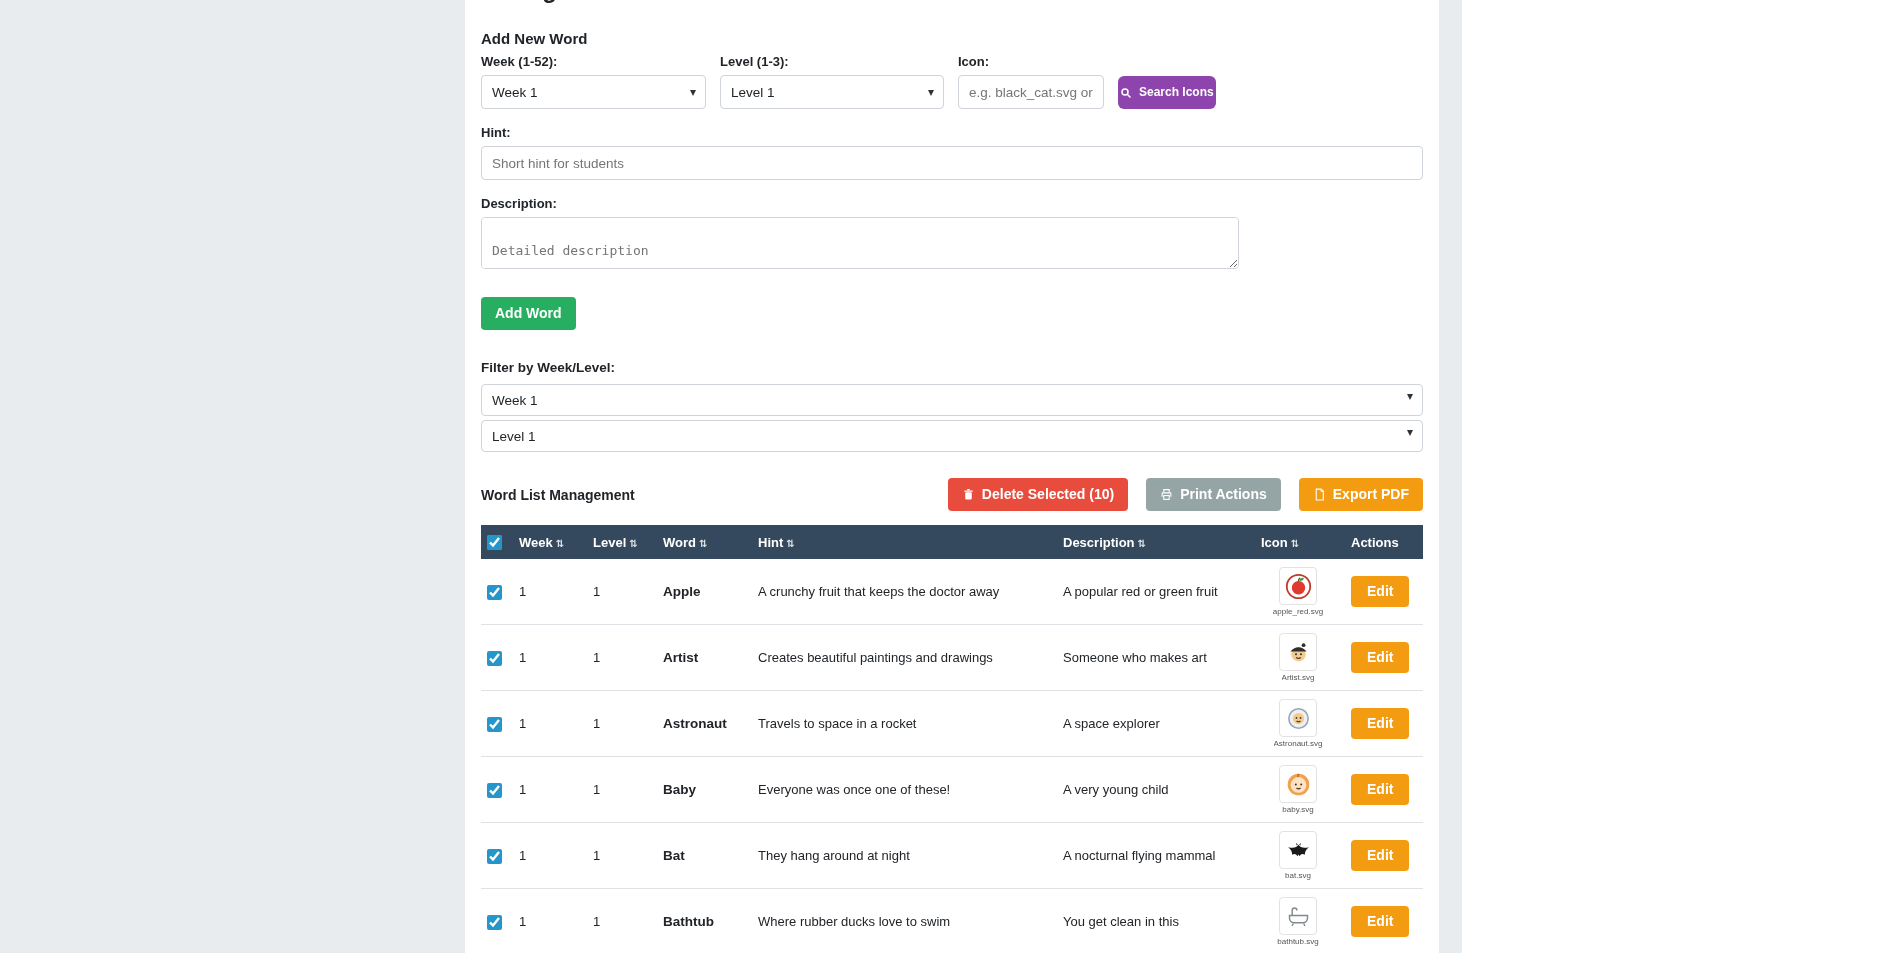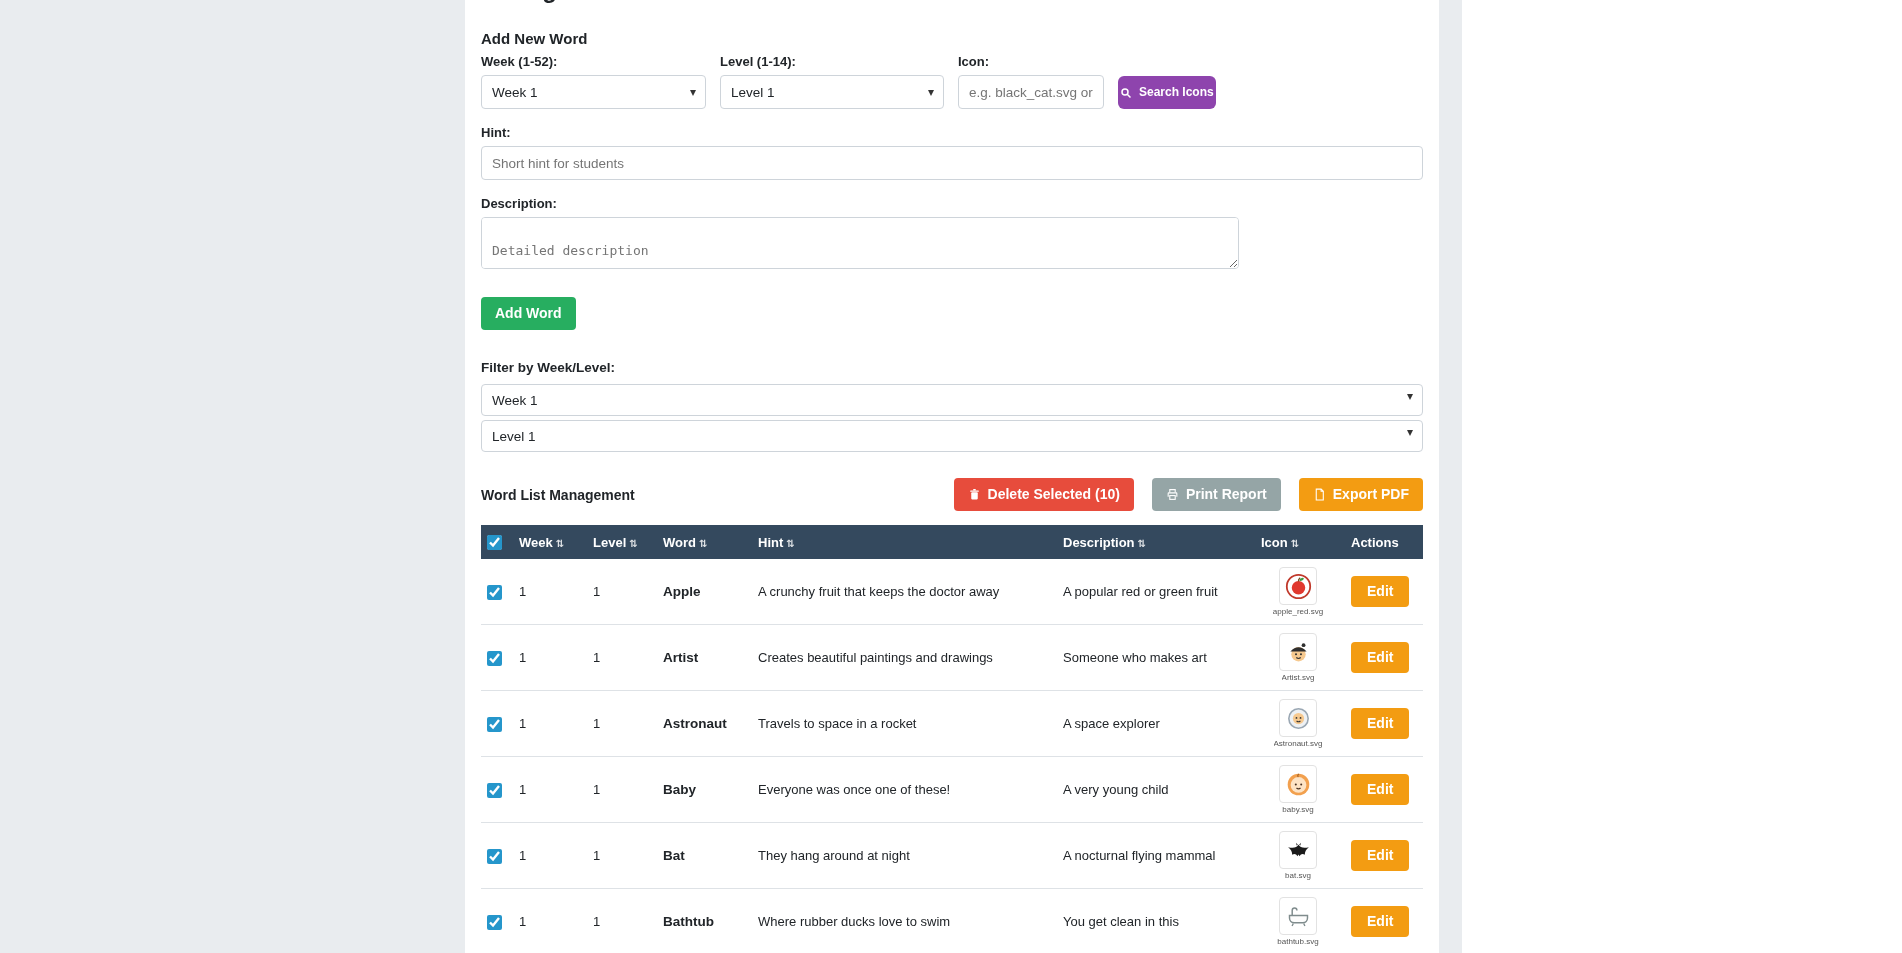--- a/index.html
+++ b/index.html
@@ -98,21 +98,21 @@
     <div class="form-row">
       <div class="fgroup w-week">
         <label class="flabel">Week (1-52):</label>
         <div class="select-wrap">
           <select>
             <option>Week 1</option>
           </select>
         </div>
       </div>
       <div class="fgroup w-level">
-        <label class="flabel">Level (1-14):</label>
+        <label class="flabel">Level (1-3):</label>
         <div class="select-wrap">
           <select>
             <option>Level 1</option>
           </select>
         </div>
       </div>
       <div class="fgroup w-icon">
         <label class="flabel">Icon:</label>
         <input type="text" placeholder="e.g. black_cat.svg or cat" style="">
       </div>
@@ -165,21 +165,21 @@
               <rect x="9.5" y="2" width="5" height="2.5" rx="1"></rect>
             </svg>
           <span>Delete Selected (10)</span>
         </button>
         <button class="btn btn-gray">
           <svg width="13" height="13" viewBox="0 0 24 24" fill="none" stroke="#ffffff" stroke-width="2">
               <path d="M7 8 V3 h10 v5"></path>
               <path d="M4 16 v-6 a1 1 0 0 1 1 -1 h14 a1 1 0 0 1 1 1 v6"></path>
               <rect x="7" y="14" width="10" height="7"></rect>
             </svg>
-          <span>Print Report</span>
+          <span>Print Actions</span>
         </button>
         <button class="btn btn-orange">
           <svg width="13" height="13" viewBox="0 0 24 24" fill="none" stroke="#ffffff" stroke-width="2">
               <path d="M6 2 h9 l4 4 v16 h-13 z"></path>
               <path d="M15 2 v4 h4"></path>
             </svg>
           <span>Export PDF</span>
         </button>
       </div>
     </div>

